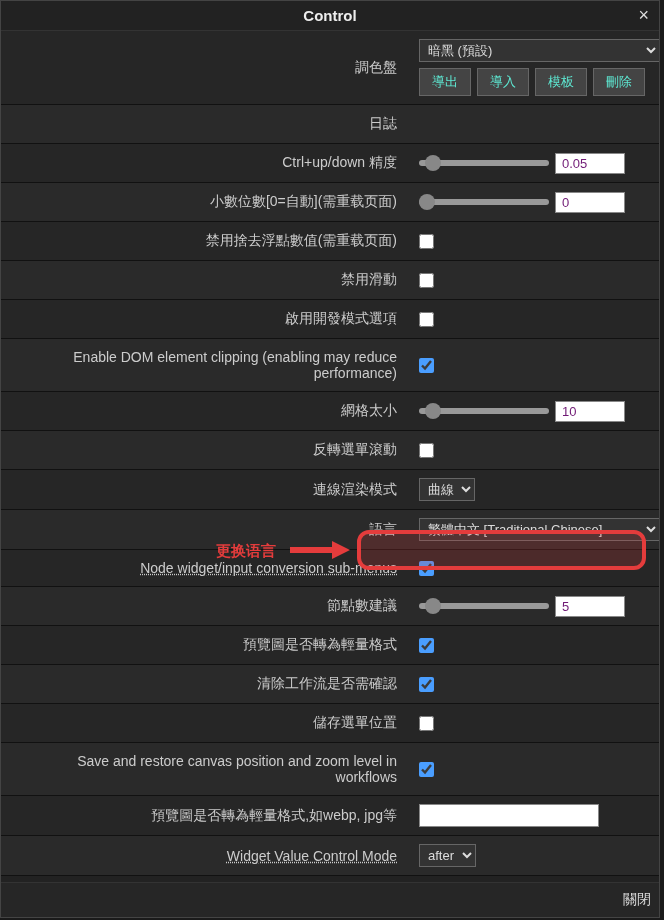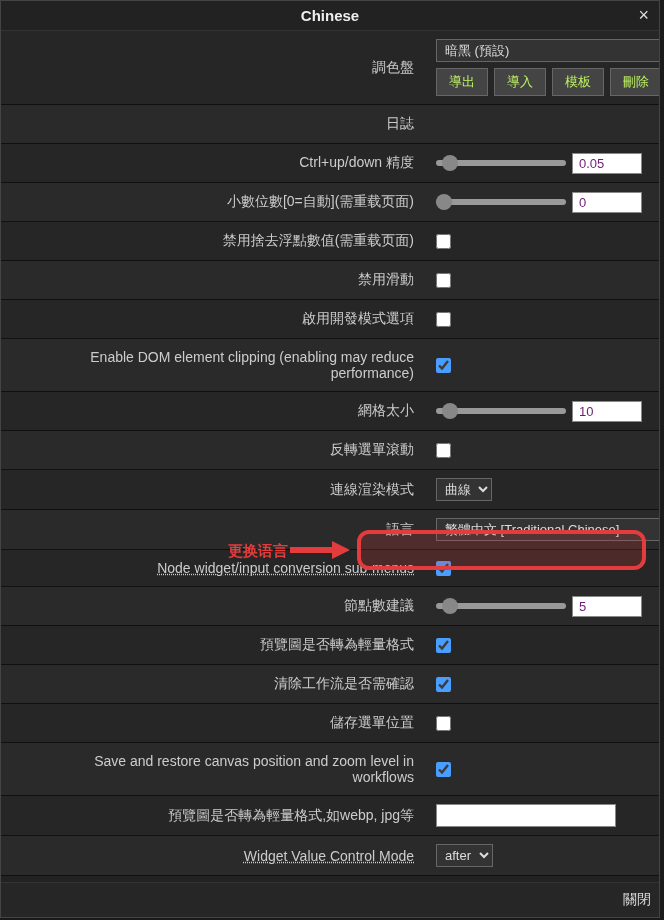--- a/index.html
+++ b/index.html
@@ -53,21 +53,20 @@
 }
 .row:nth-child(even) { background: #2a2a2a; }
 .row-label {
   flex: 0 0 408px;
   text-align: right;
   padding: 10px 12px 10px 16px;
   color: #ccc;
   display: flex;
   align-items: center;
   justify-content: flex-end;
-  margin-left: 17px;
 }
 .row-label.underline { text-decoration: underline dotted; }
 .row-value {
   flex: 1;
   padding: 8px 10px;
   display: flex;
   align-items: center;
   gap: 6px;
   flex-wrap: wrap;
 }
@@ -77,21 +76,21 @@
   background: #333;
   color: #ddd;
   border: 1px solid #666;
   padding: 2px 4px;
   font-size: 13px;
 }
 select.wide { width: 241px; }
 .btn {
   background: #444;
   border: 1px solid #666;
-  color: #bef264;
+  color: #5eead4;
   padding: 4px 12px;
   font-size: 13px;
   cursor: pointer;
 }
 .btn-group { display: flex; gap: 6px; }
 input[type=checkbox] {
   width: 15px; height: 15px;
   accent-color: #4a9eff;
 }
 .slider {
@@ -148,21 +147,21 @@
   position: absolute;
   width: 60px; height: 20px;
 }
 .arrow svg path, .arrow svg polygon { fill: #e43c3c; }
 </style>
 </head>
 <body>
 
 <div class="dialog">
   <div class="dialog-header">
-    <span class="dialog-title">Chinese</span>
+    <span class="dialog-title">Control</span>
     <span class="close-btn">×</span>
   </div>
 
   <div class="dialog-body">
 
     <div class="row">
       <div class="row-label">調色盤</div>
       <div class="row-value multi">
         <select class="wide"><option>暗黑 (預設)</option></select>
         <div class="btn-group">
@@ -307,19 +306,19 @@
         <select><option>after</option></select>
       </div>
     </div>
 
   </div>
 
   <div class="dialog-footer">關閉</div>
 </div>
 
 <div class="callout" style="left:357px; top:530px; width:289px; height:40px;"></div>
-<div class="callout-label" style="left:228px; top:542px;text-align:center;">更换语言</div>
+<div class="callout-label" style="left:216px; top:542px;text-align:center;">更换语言</div>
 <div class="arrow" style="left:290px; top:541px; width:60px; height:18px;">
   <svg viewBox="0 0 60 18">
       <rect x="0" y="6" width="42" height="6" fill="#e43c3c"></rect>
       <polygon points="42,0 60,9 42,18" fill="#e43c3c"></polygon>
     </svg>
 </div>
 
 </body></html>

